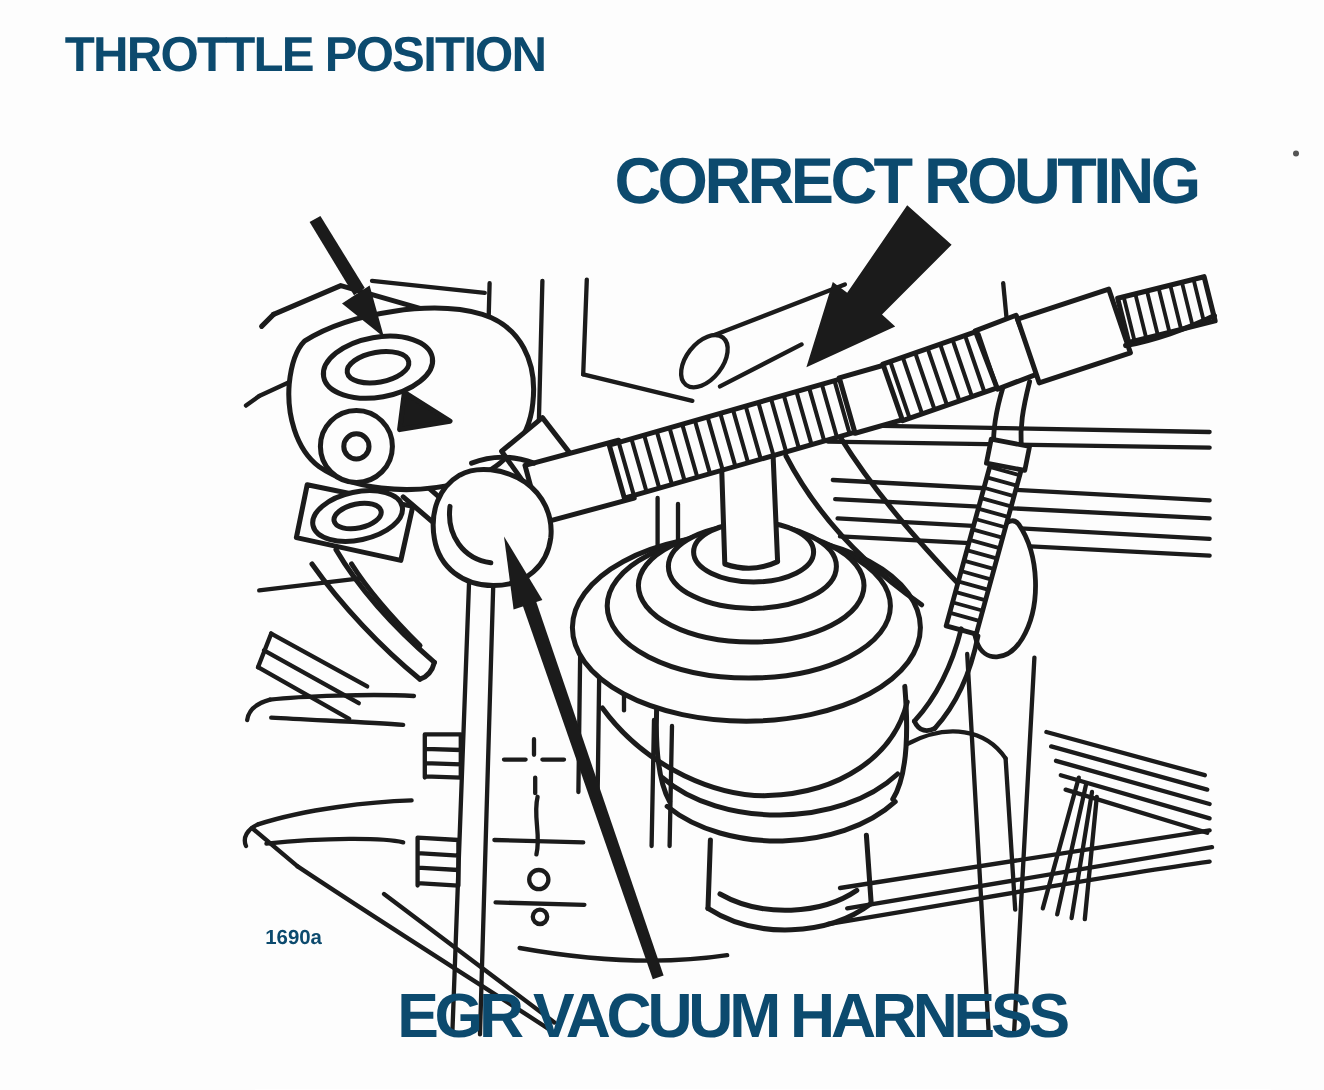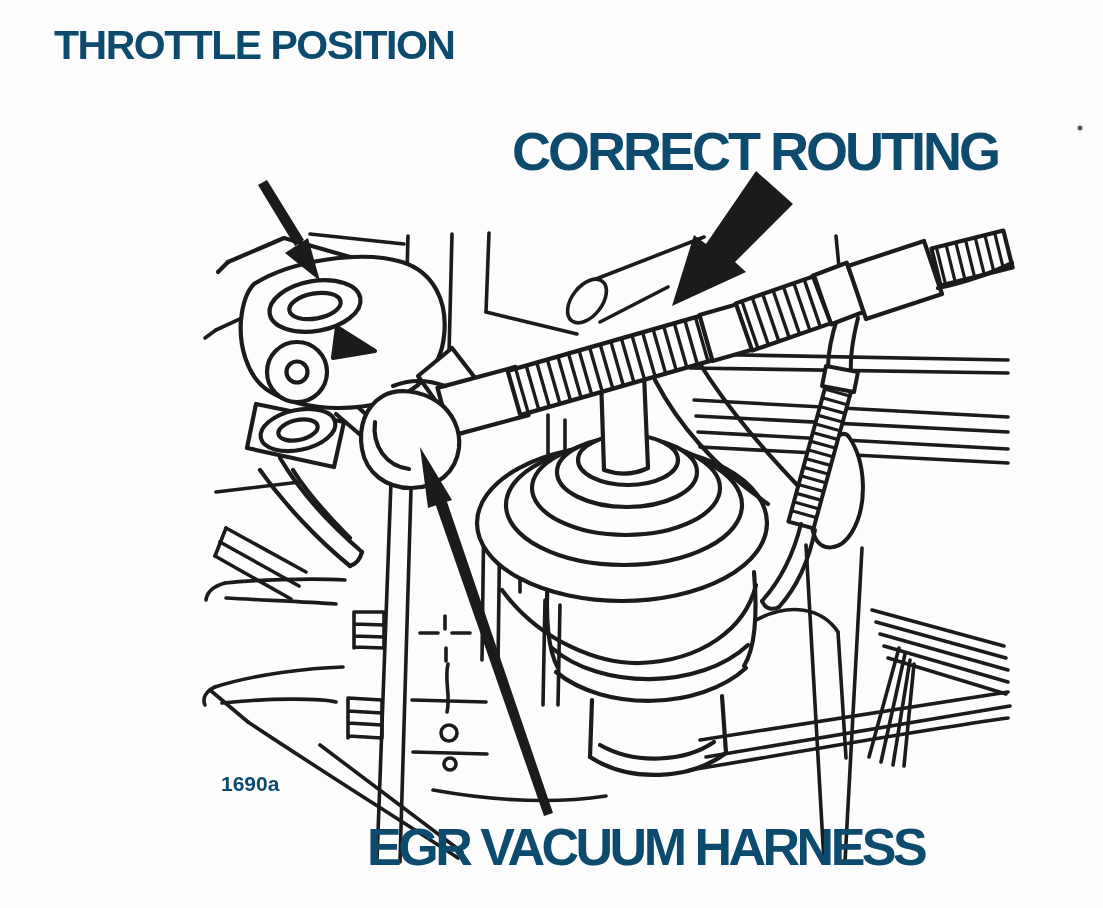--- a/index.html
+++ b/index.html
@@ -2,22 +2,22 @@
 <html><head>
 <meta charset="utf-8">
 <style>
   html,body{margin:0;padding:0;background:#ffffff;}
   #page{position:relative;width:1103px;height:908px;background:#fdfdfd;overflow:hidden;
         font-family:"Liberation Sans",sans-serif;color:#1b1b1b;}
   #art{position:absolute;left:0;top:0;}
   .fig-label{position:absolute;font-weight:bold;color:#0c4a6e;white-space:nowrap;}
   #tps-label{left:54px;top:18px;font-size:41px;line-height:55px;letter-spacing:-1.5px;}
   #routing-label{left:512px;top:96px;font-size:54px;letter-spacing:-3px;margin-top:24px;}
-  #egr-label{left:367px;top:817px;font-size:52px;letter-spacing:-3.5px;}
-  #fig-number{left:221px;top:772px;font-size:21px;letter-spacing:0;}
+  #egr-label{left:331px;top:817px;font-size:52px;letter-spacing:-3.5px;}
+  #fig-number{left:221px;top:772px;font-size:17px;letter-spacing:0;}
 </style>
 </head>
 <body>
 
 <div id="page">
 
   <svg id="art" width="1103" height="908" viewBox="0 0 1103 908">
 
     <g stroke="#1b1b1b" fill="none" stroke-width="3.6" stroke-linecap="round" stroke-linejoin="round">
 

